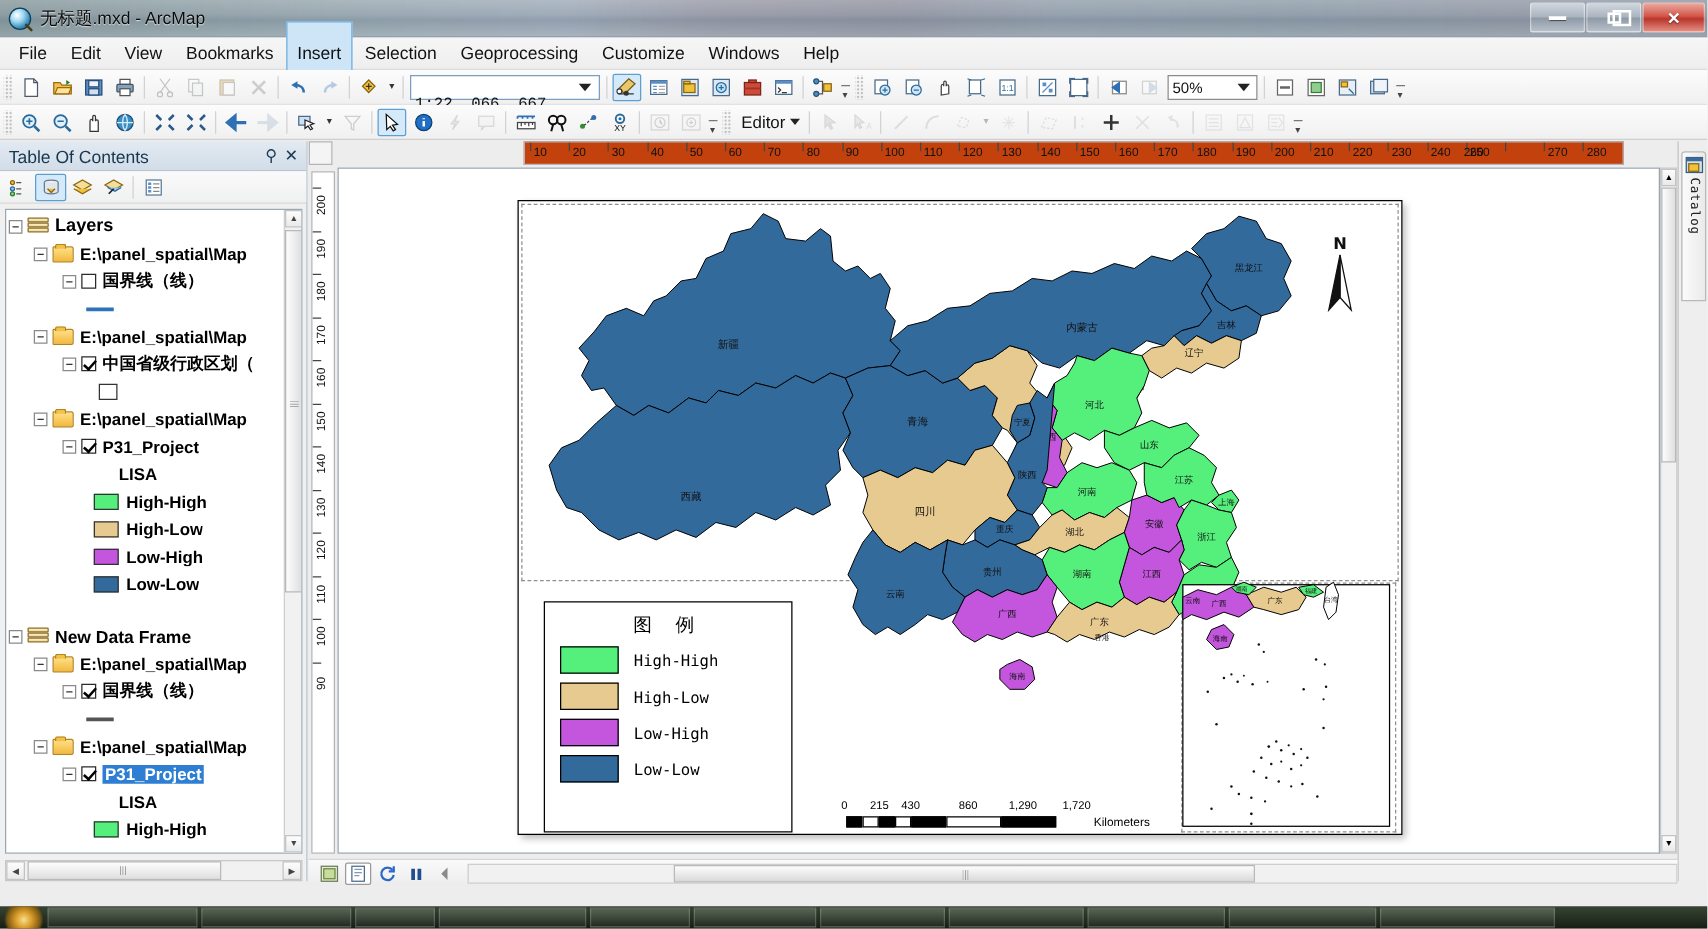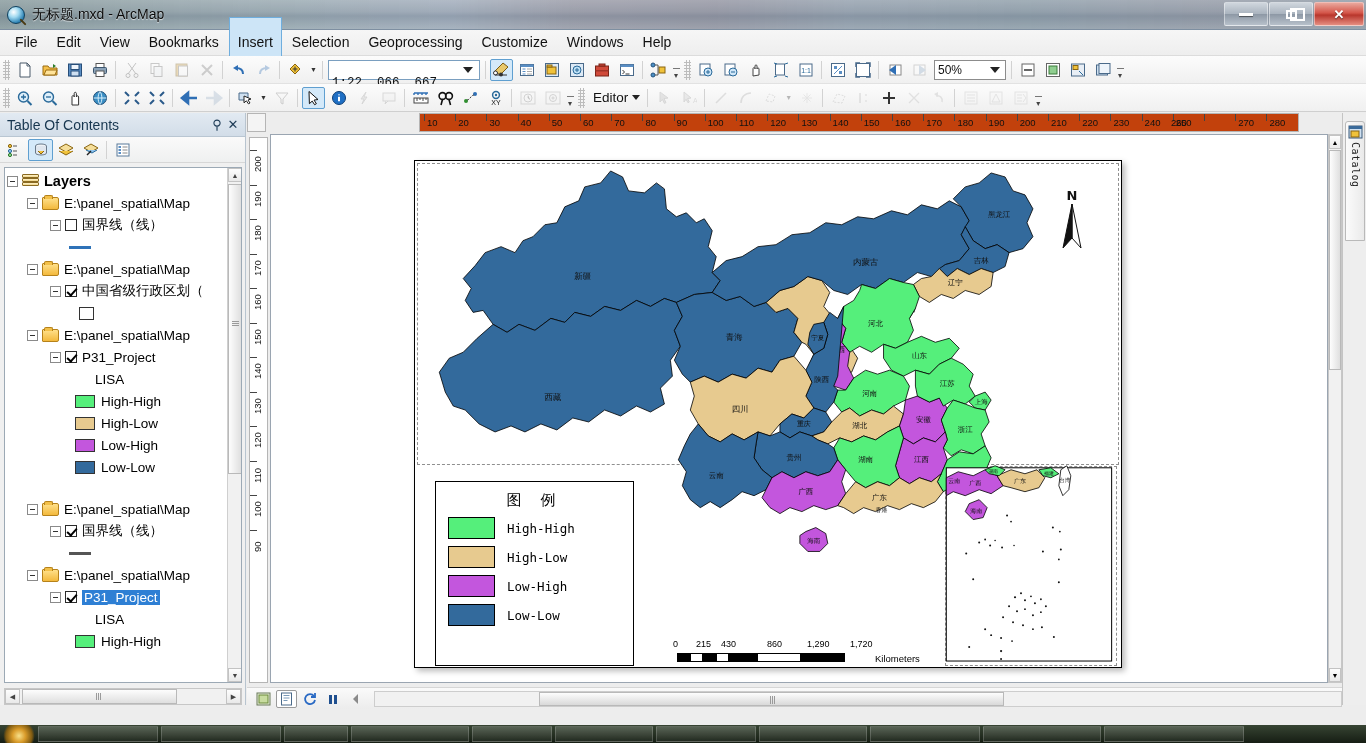--- a/index.html
+++ b/index.html
@@ -172,21 +172,21 @@
     width: 11px; height: 11px; border: 1px solid #8a8a8a; background:#fff;
     margin-right: 4px; flex: none; position: relative;
   }
   .trow .exp::before { content:""; position:absolute; left:2px; top:4px; width:5px; height:1px; background:#333; }
   .trow .spacer { flex: none; }
   .trow .cbx { width: 12px; height: 12px; border: 1px solid #2a2a2a; background: #fff; margin-right: 5px; flex:none; position:relative;}
   .trow .cbx.on::after {
     content:""; position:absolute; left:3px; top:0px; width:4px; height:8px;
     border:solid #000; border-width:0 2px 2px 0; transform:rotate(42deg);
   }
-  .trow .lbl { overflow: hidden; }
+  .trow .lbl { overflow: hidden; font-weight: bold; }
   .trow.bold .lbl { font-weight: bold; font-size: 14.5px; }
   .trow .lbl.sel { background:#2e7fd4; color:#fff; padding: 0 2px; }
   .ico-stack { width:17px;height:14px;margin-right:5px;flex:none;position:relative;}
   .ico-stack i{position:absolute;left:0;width:17px;height:4px;border:1px solid #8a6a22;background:linear-gradient(180deg,#fff2cc,#f0d68a);border-radius:1px;}
   .ico-stack i:nth-child(1){top:0;} .ico-stack i:nth-child(2){top:4px;} .ico-stack i:nth-child(3){top:8px;}
   .ico-folder {
     width:17px;height:13px;margin-right:5px;flex:none;border-radius:1px 2px 2px 1px;
     background:linear-gradient(180deg,#ffe08a,#f3b93c); border:1px solid #b6821a; position:relative;
   }
   .ico-folder::before{content:"";position:absolute;left:1px;top:-3px;width:7px;height:3px;background:#f3c048;border:1px solid #b6821a;border-bottom:none;border-radius:2px 2px 0 0;}
@@ -975,20 +975,29 @@
           <span class="lbl">Low-High</span>
         </div>
         <div class="trow">
           <span class="spacer" style="width:68px"></span>
           <span class="swatch" style="background:#336a9c"></span>
           <span class="lbl">Low-Low</span>
         </div>
 
         <div style="height:20px"></div>
 
+        <div class="trow">
+          <span class="exp"></span>
+          <span class="ico-stack">
+              <i></i>
+              <i></i>
+              <i></i>
+            </span>
+          <span class="lbl" style="font-size:14px">New Data Frame</span>
+        </div>
 
         <div class="trow">
           <span class="spacer" style="width:20px"></span>
           <span class="exp"></span>
           <span class="ico-folder"></span>
           <span class="lbl">E:\panel_spatial\Map</span>
         </div>
 
         <div class="trow">
           <span class="spacer" style="width:43px"></span>

